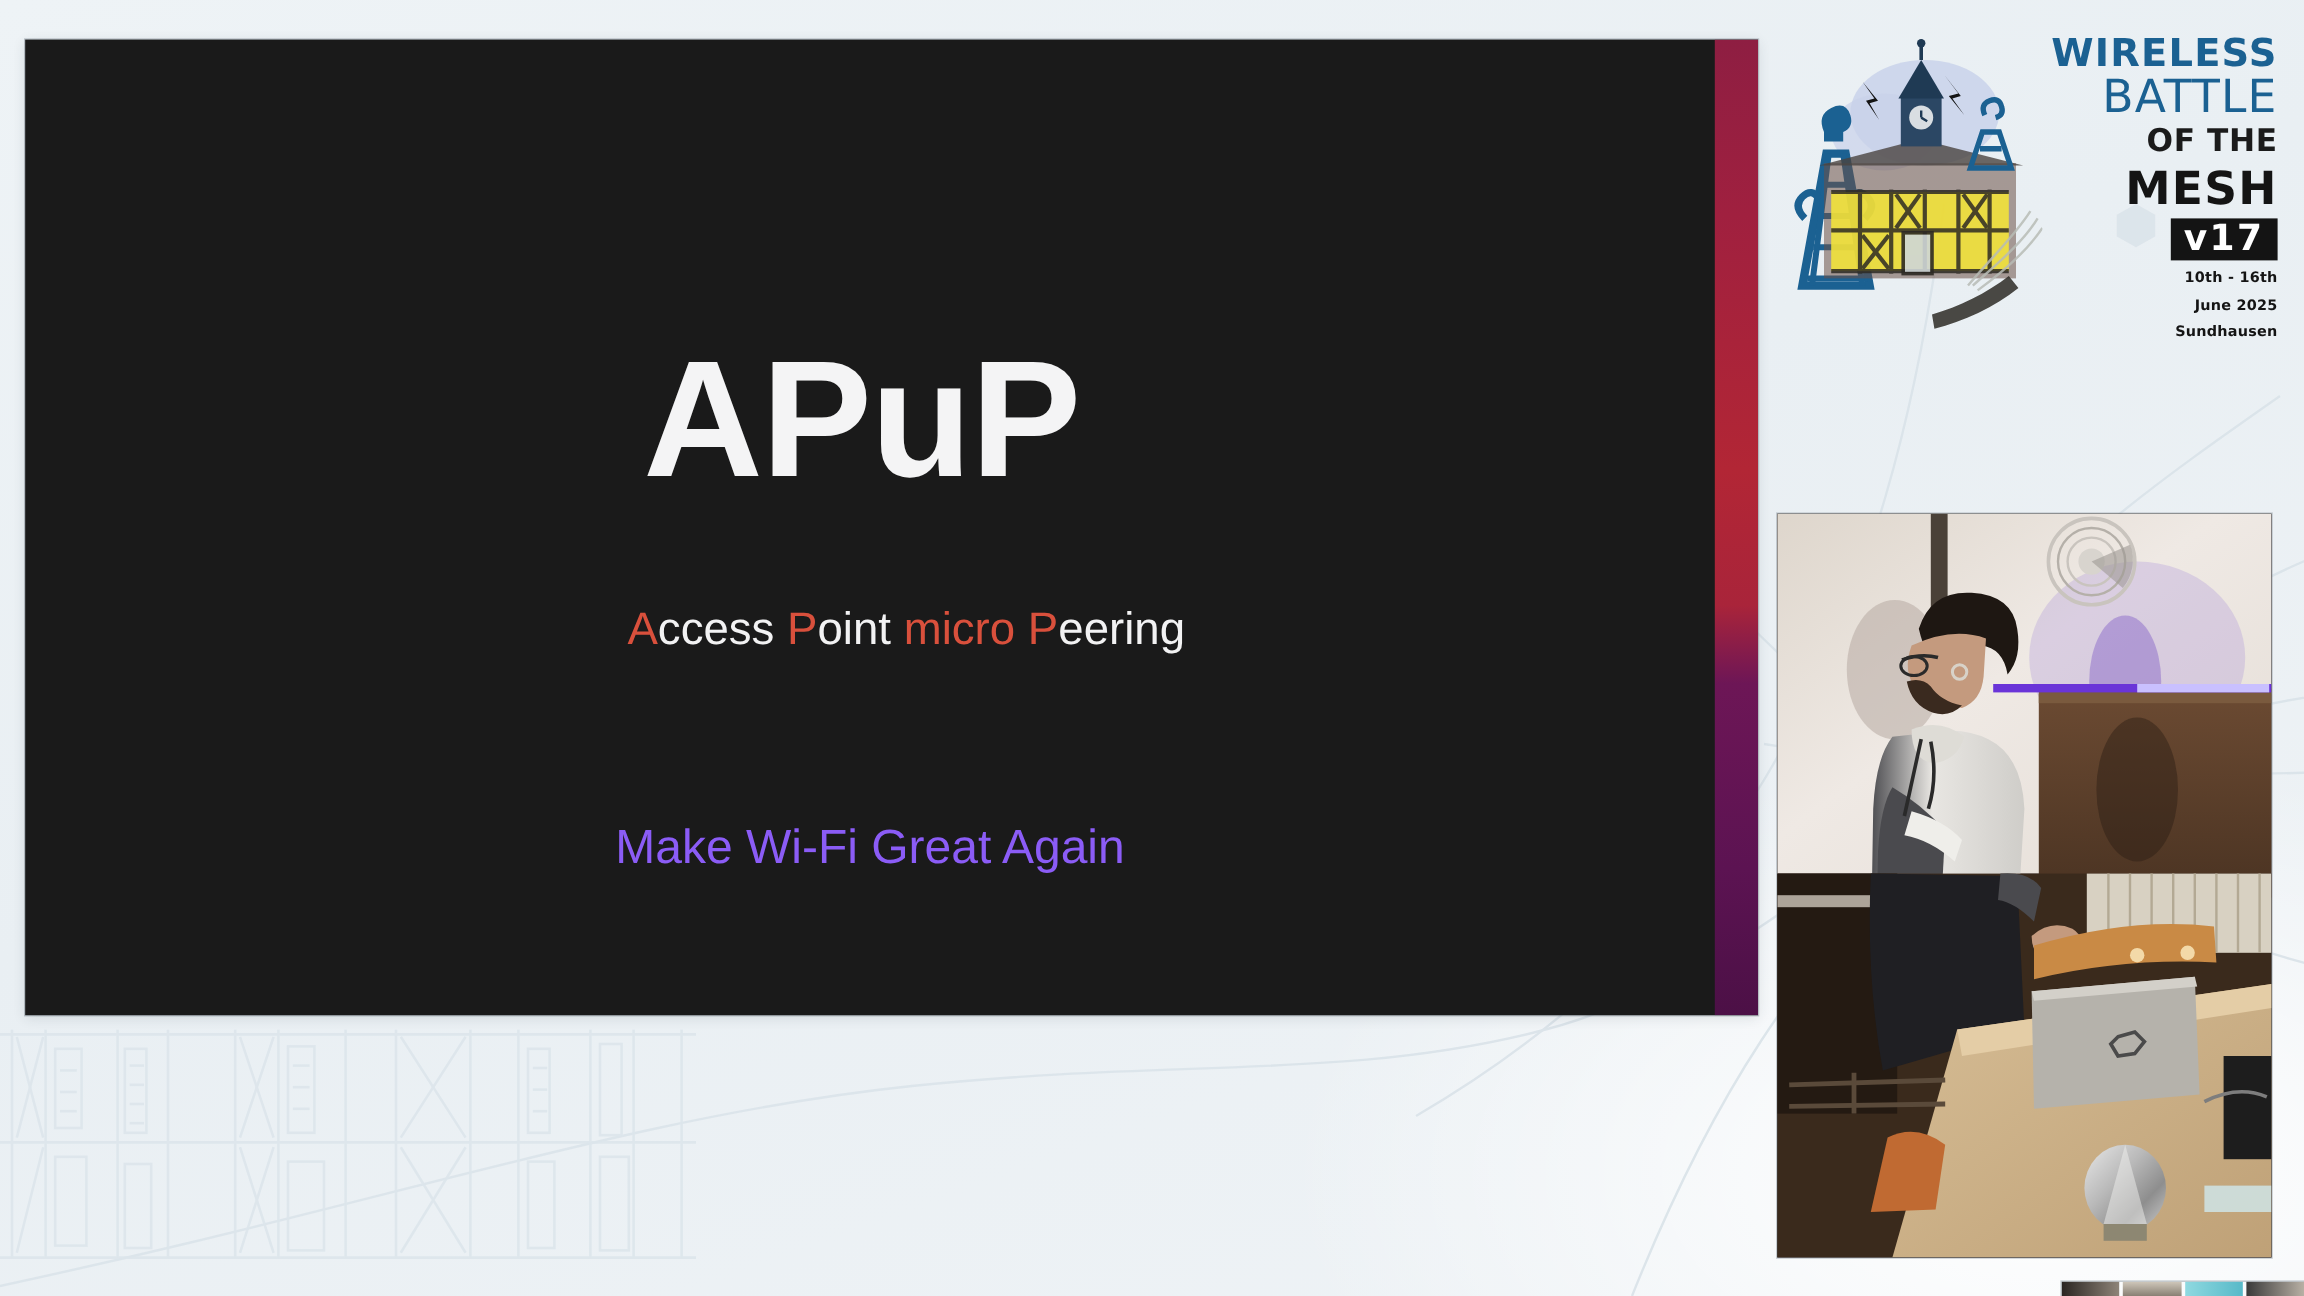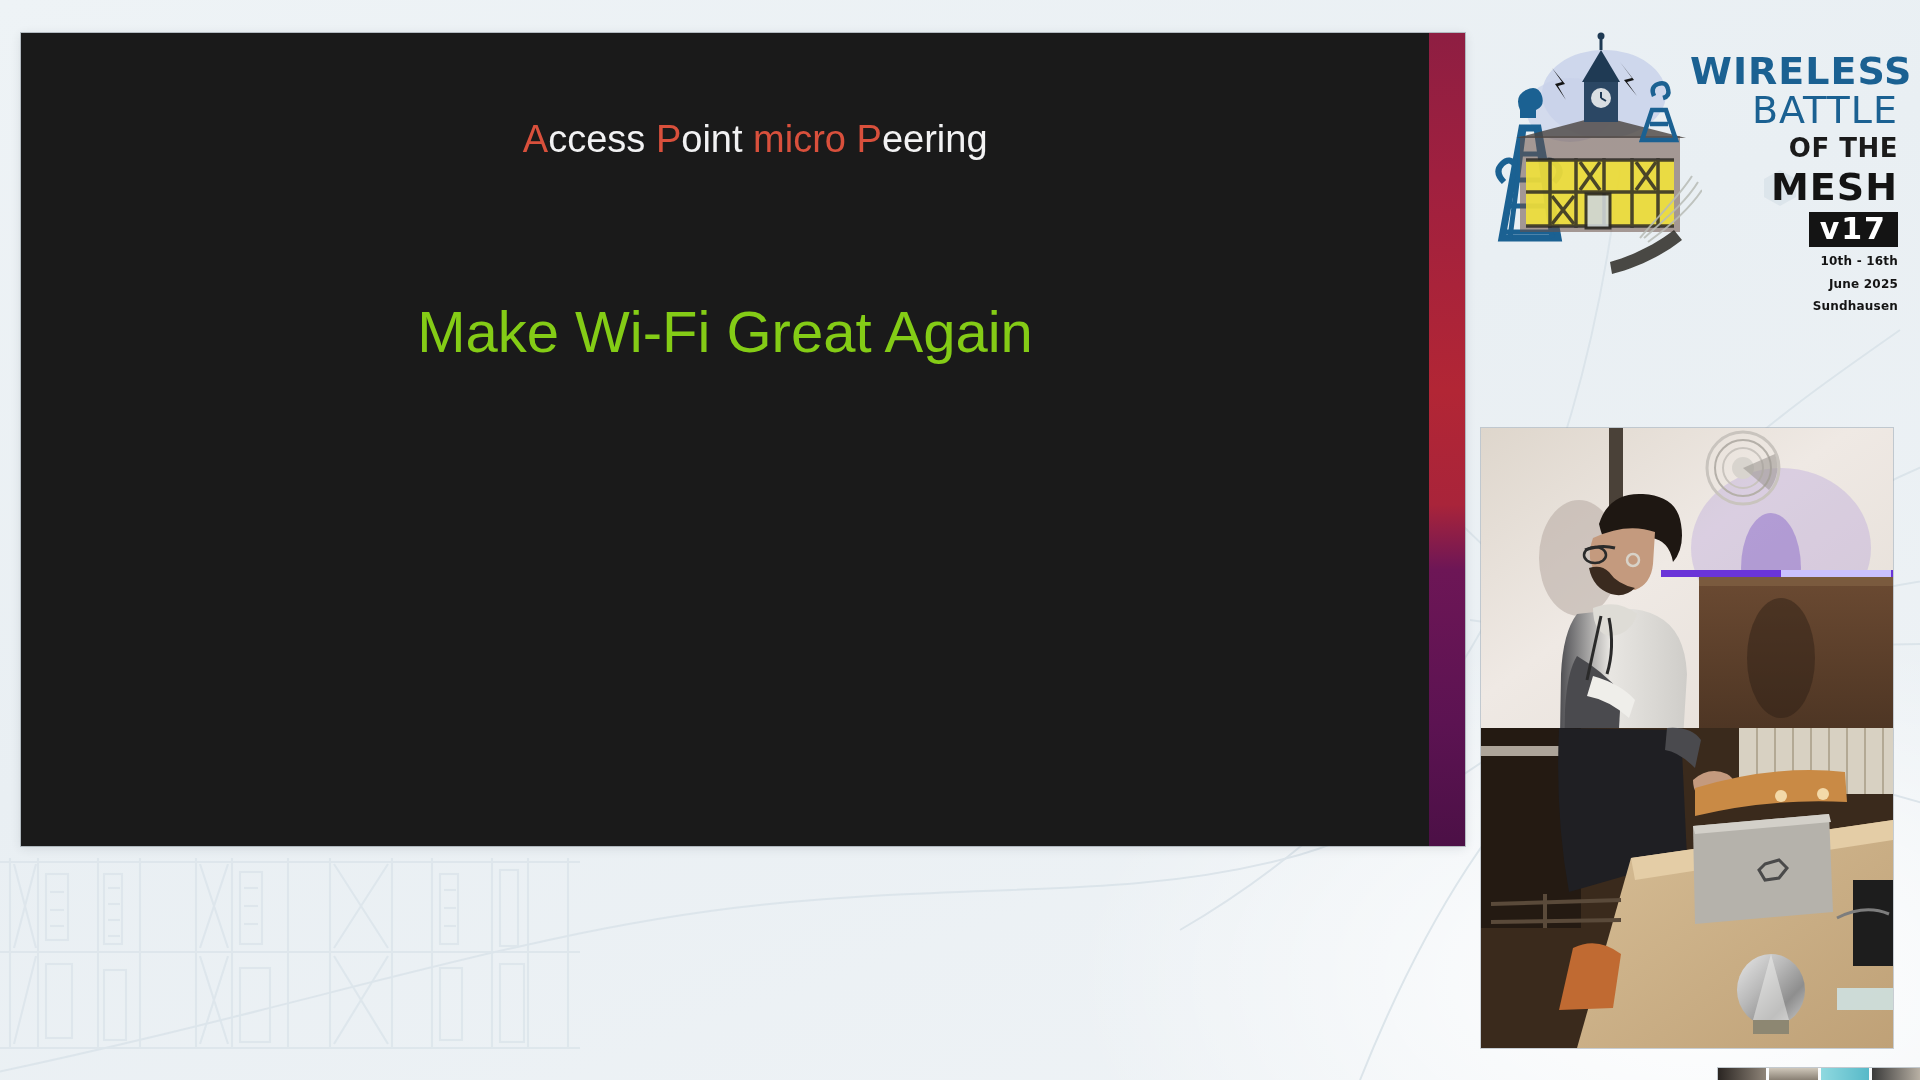--- a/index.html
+++ b/index.html
@@ -78,43 +78,43 @@
     color:#f2f2f3;
     text-align:center;
     width:100%;
     padding-right:22px;
     white-space:pre;
   }
   .slide-subtitle .hl { color:#d9503c; }
 
   .slide-tagline {
     margin-top:94px;
-    font-size:58px;
+    font-size:40px;
     font-weight:400;
-    color:#84cc16;
+    color:#8b5cf6;
     text-align:center;
     width:100%;
     padding-right:0;
   }
 
   
   #logo {
     position:absolute;
     left:1492px; top:24px;
     width:408px; height:278px;
   }
   #logo-art { position:absolute; left:0; top:8px; width:210px; height:262px; }
   #logo-text {
     position:absolute;
     right:2px; top:4px;
     width:208px;
     text-align:right;
     font-family:"DejaVu Sans", sans-serif;
   }
-  .logo-l1 { font-size:38px; font-weight:700; letter-spacing:1px; color:#1b6192; line-height:1.0;margin-top:24px; }
+  .logo-l1 { font-size:32px; font-weight:700; letter-spacing:1px; color:#1b6192; line-height:1.0; }
   .logo-l2 { font-size:38px; font-weight:400; letter-spacing:1px; color:#1b6192; line-height:1.08; }
   .logo-l3 { font-size:26px; font-weight:700; letter-spacing:0.5px; color:#1b1b1b; line-height:1.35; }
   .logo-l4 { font-size:38px; font-weight:700; letter-spacing:1px; color:#141414; line-height:1.12; }
   .logo-ver {
     display:inline-block;
     background:#141414; color:#ffffff;
     font-size:30px; font-weight:700;
     letter-spacing:2px;
     padding:1px 11px 3px 11px;
     margin-top:3px;
@@ -218,20 +218,21 @@
       <line x1="244" y1="54" x2="258" y2="54"></line>
       <line x1="244" y1="72" x2="258" y2="72"></line>
       <line x1="444" y1="38" x2="456" y2="38"></line>
       <line x1="444" y1="56" x2="456" y2="56"></line>
       <line x1="444" y1="74" x2="456" y2="74"></line>
     </g>
   </svg>
 
   <div id="slide">
     <div id="slide-body">
+      <div class="slide-title">APuP</div>
 
       <div class="slide-subtitle">
         <span class="hl">A</span><span>ccess </span><span class="hl">P</span><span>oint </span><span class="hl">micro </span><span class="hl">P</span><span>eering</span>
       </div>
 
       <div class="slide-tagline">Make Wi-Fi Great Again</div>
     </div>
     <div id="slide-accent"></div>
   </div>
 

